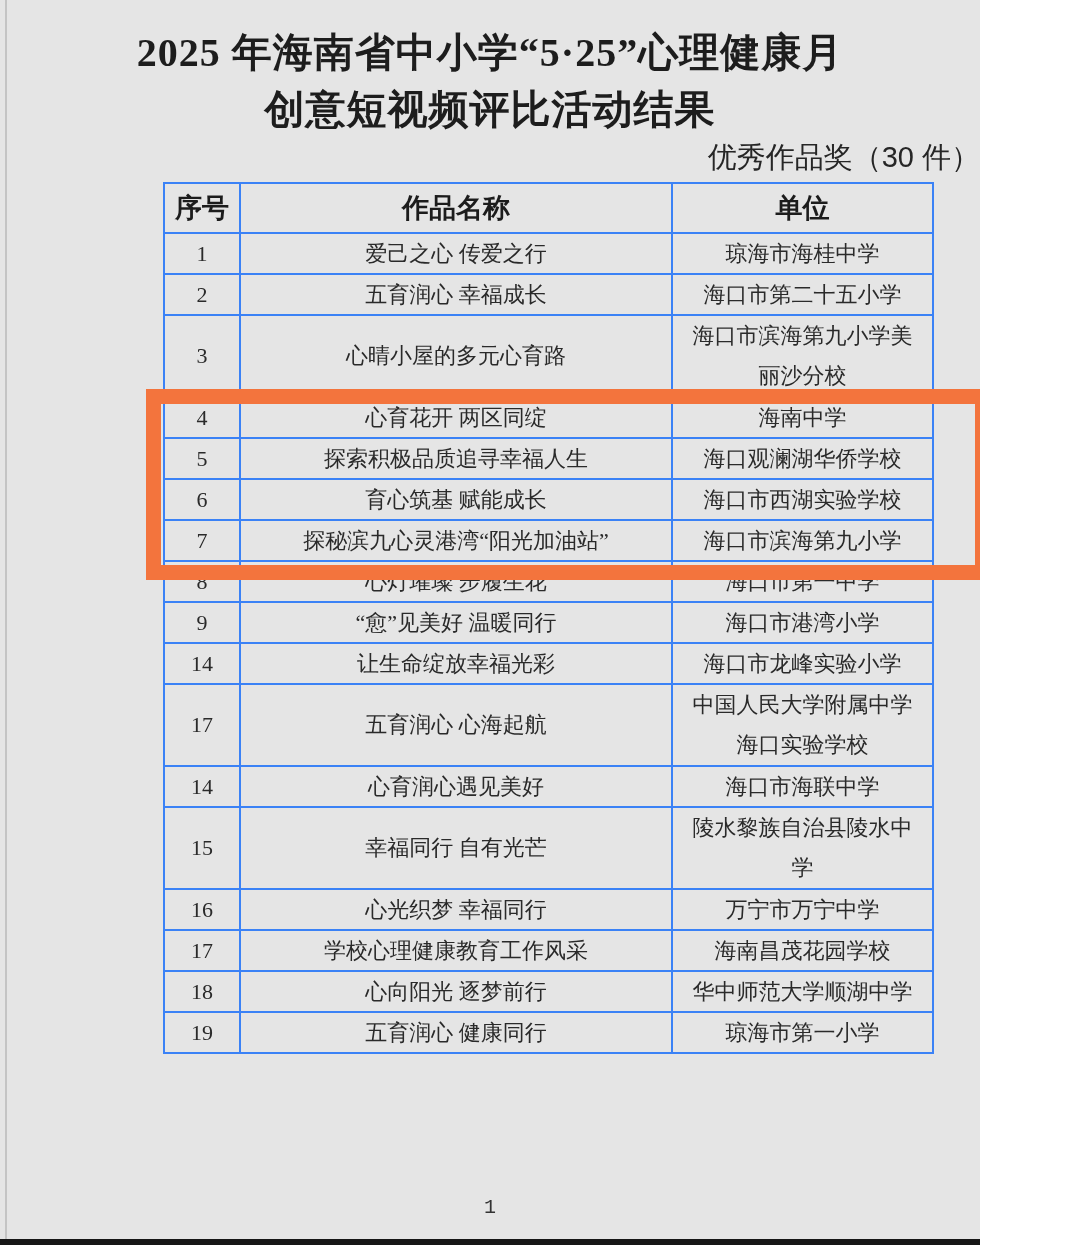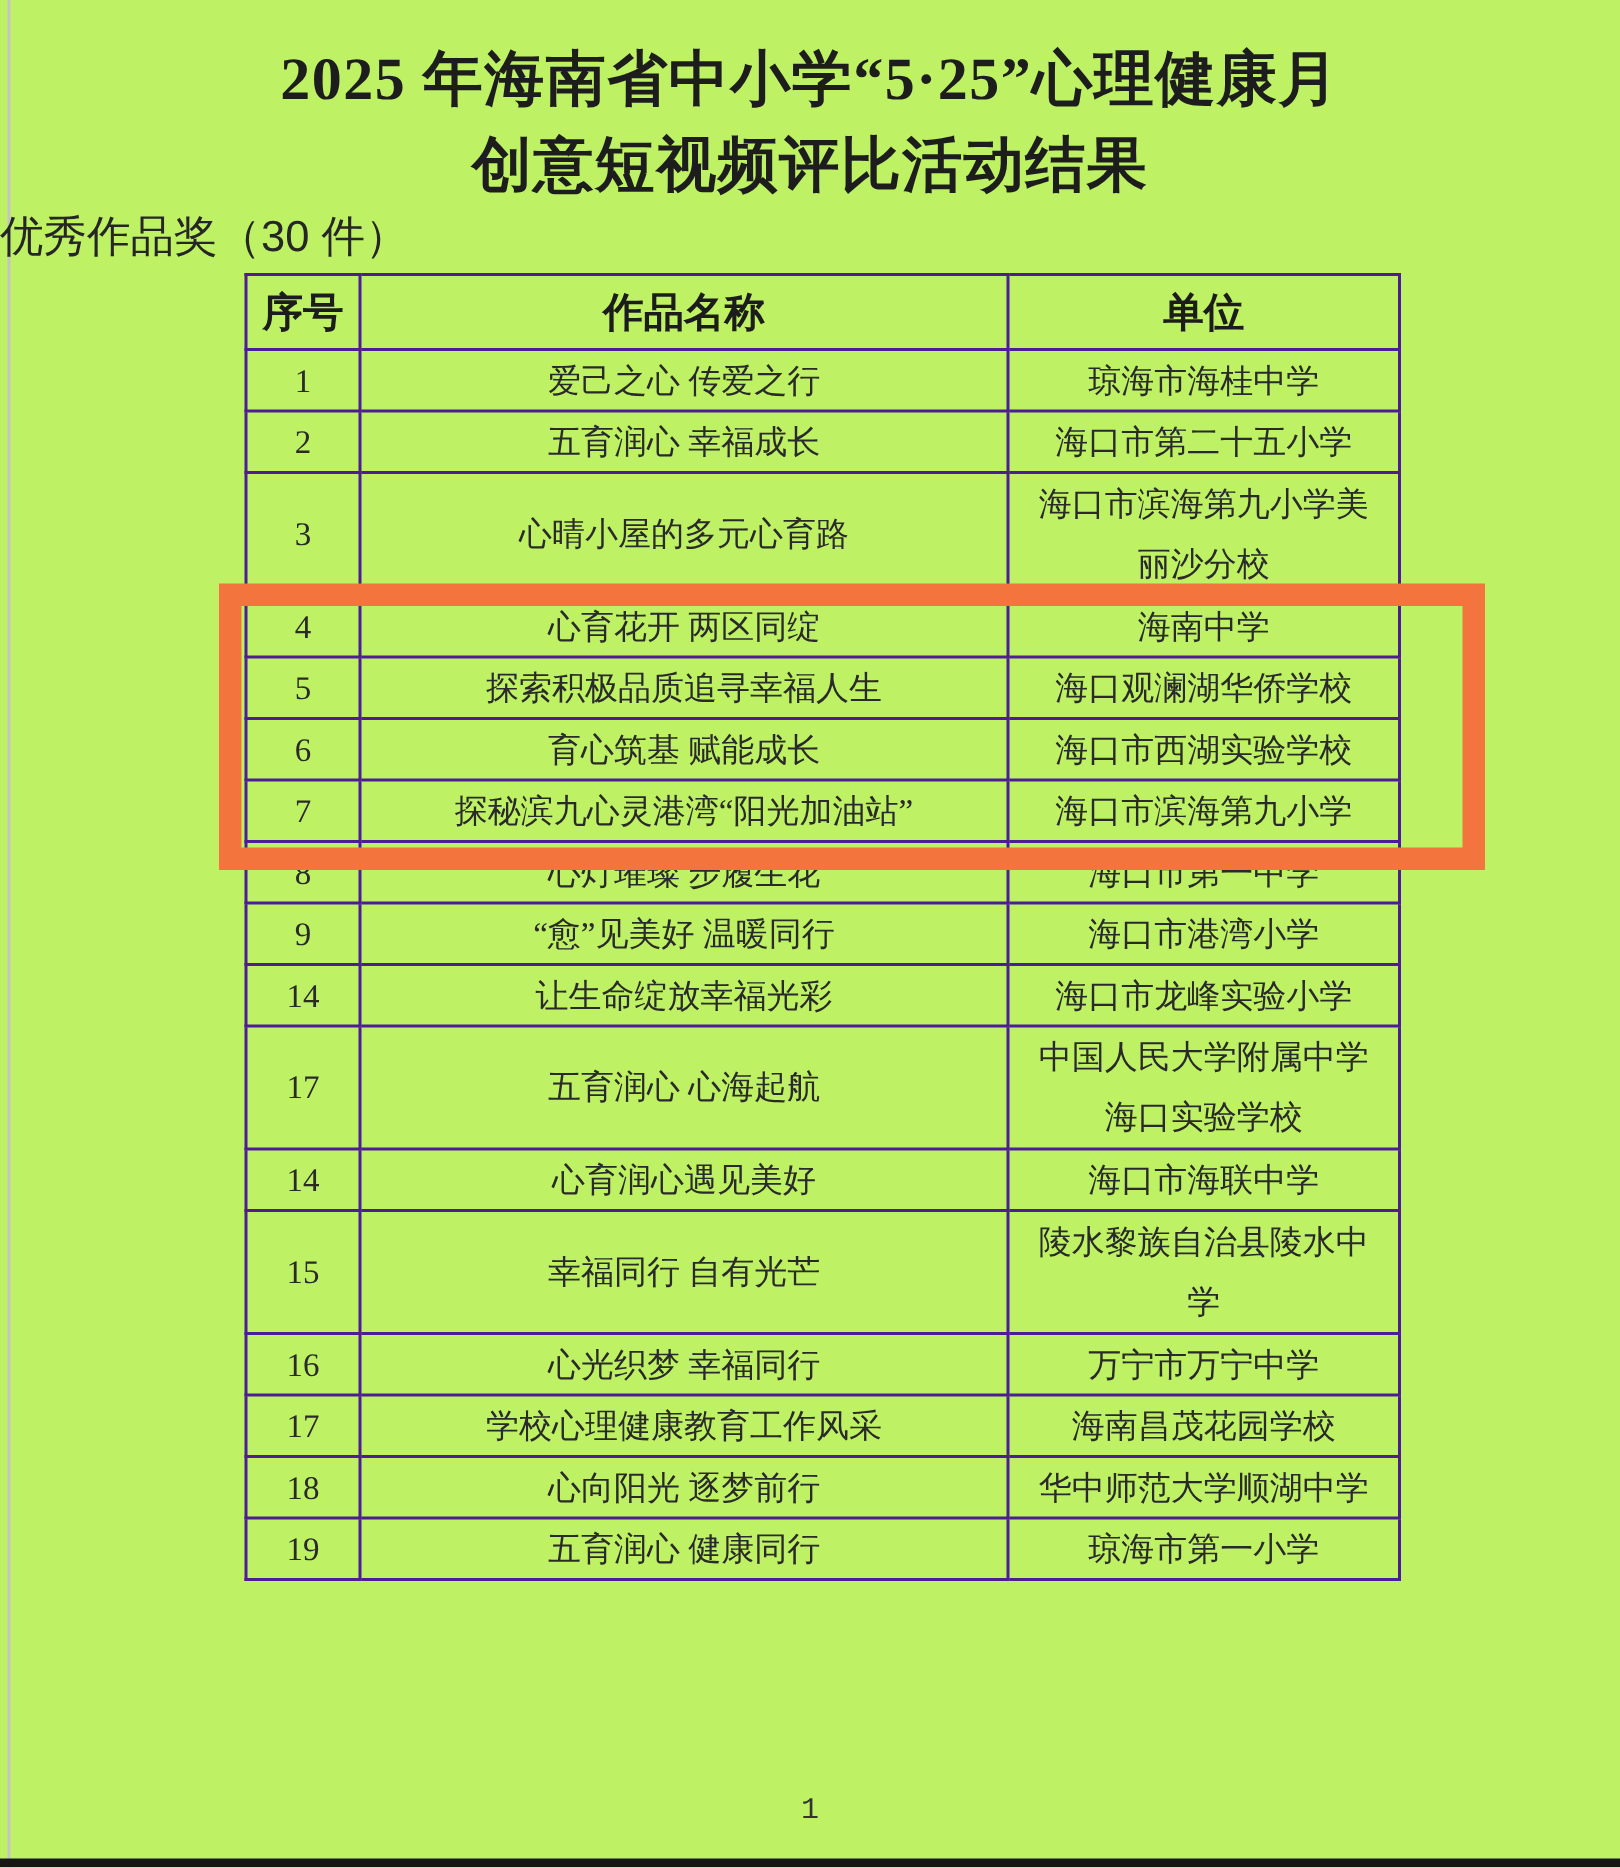--- a/index.html
+++ b/index.html
@@ -1,19 +1,19 @@
 <!DOCTYPE html>
 <html><head>
 <meta charset="utf-8">
 <style>
   html,body{margin:0;padding:0;background:#ffffff;}
   .page{
     position:relative;
-    width:1080px;height:1245px;
-    background:#bef264;
+    width:980px;height:1245px;
+    background:#e5e5e5;
     overflow:hidden;
     font-family:"Liberation Serif","DejaVu Serif",serif;
     color:#222;
   }
   .scan-left-line{
     position:absolute;left:5px;top:0;width:2px;height:100%;
     background:#c4c4c4;
   }
   .scan-bottom-line{
     position:absolute;left:0;top:1239px;width:100%;height:6px;
@@ -23,37 +23,37 @@
     position:absolute;left:0;top:24px;width:100%;
     text-align:center;
     font-weight:bold;
     font-size:40px;
     line-height:57px;
     letter-spacing:1px;
     color:#1d1d1d;
   }
   .section-title{
     position:absolute;left:0;top:138px;width:100%;
-    text-align:left;
+    text-align:right;
     font-family:"Liberation Sans","DejaVu Sans",sans-serif;
     font-size:29px;
     font-weight:500;
     color:#262626;
   }
   table.awards{
     position:absolute;left:163px;top:182px;
     width:769px;
     border-collapse:collapse;
     table-layout:fixed;
   }
   table.awards col.c-no{width:76px;}
   table.awards col.c-work{width:432px;}
   table.awards col.c-unit{width:261px;}
   table.awards th, table.awards td{
-    border:2px solid #4c1d95;
+    border:2px solid #3b82f6;
     text-align:center;
     vertical-align:middle;
     padding:0 4px;
     white-space:pre-line;
   }
   table.awards th{
     font-size:27px;
     font-weight:bold;
     height:48px;
     color:#1c1c1c;

